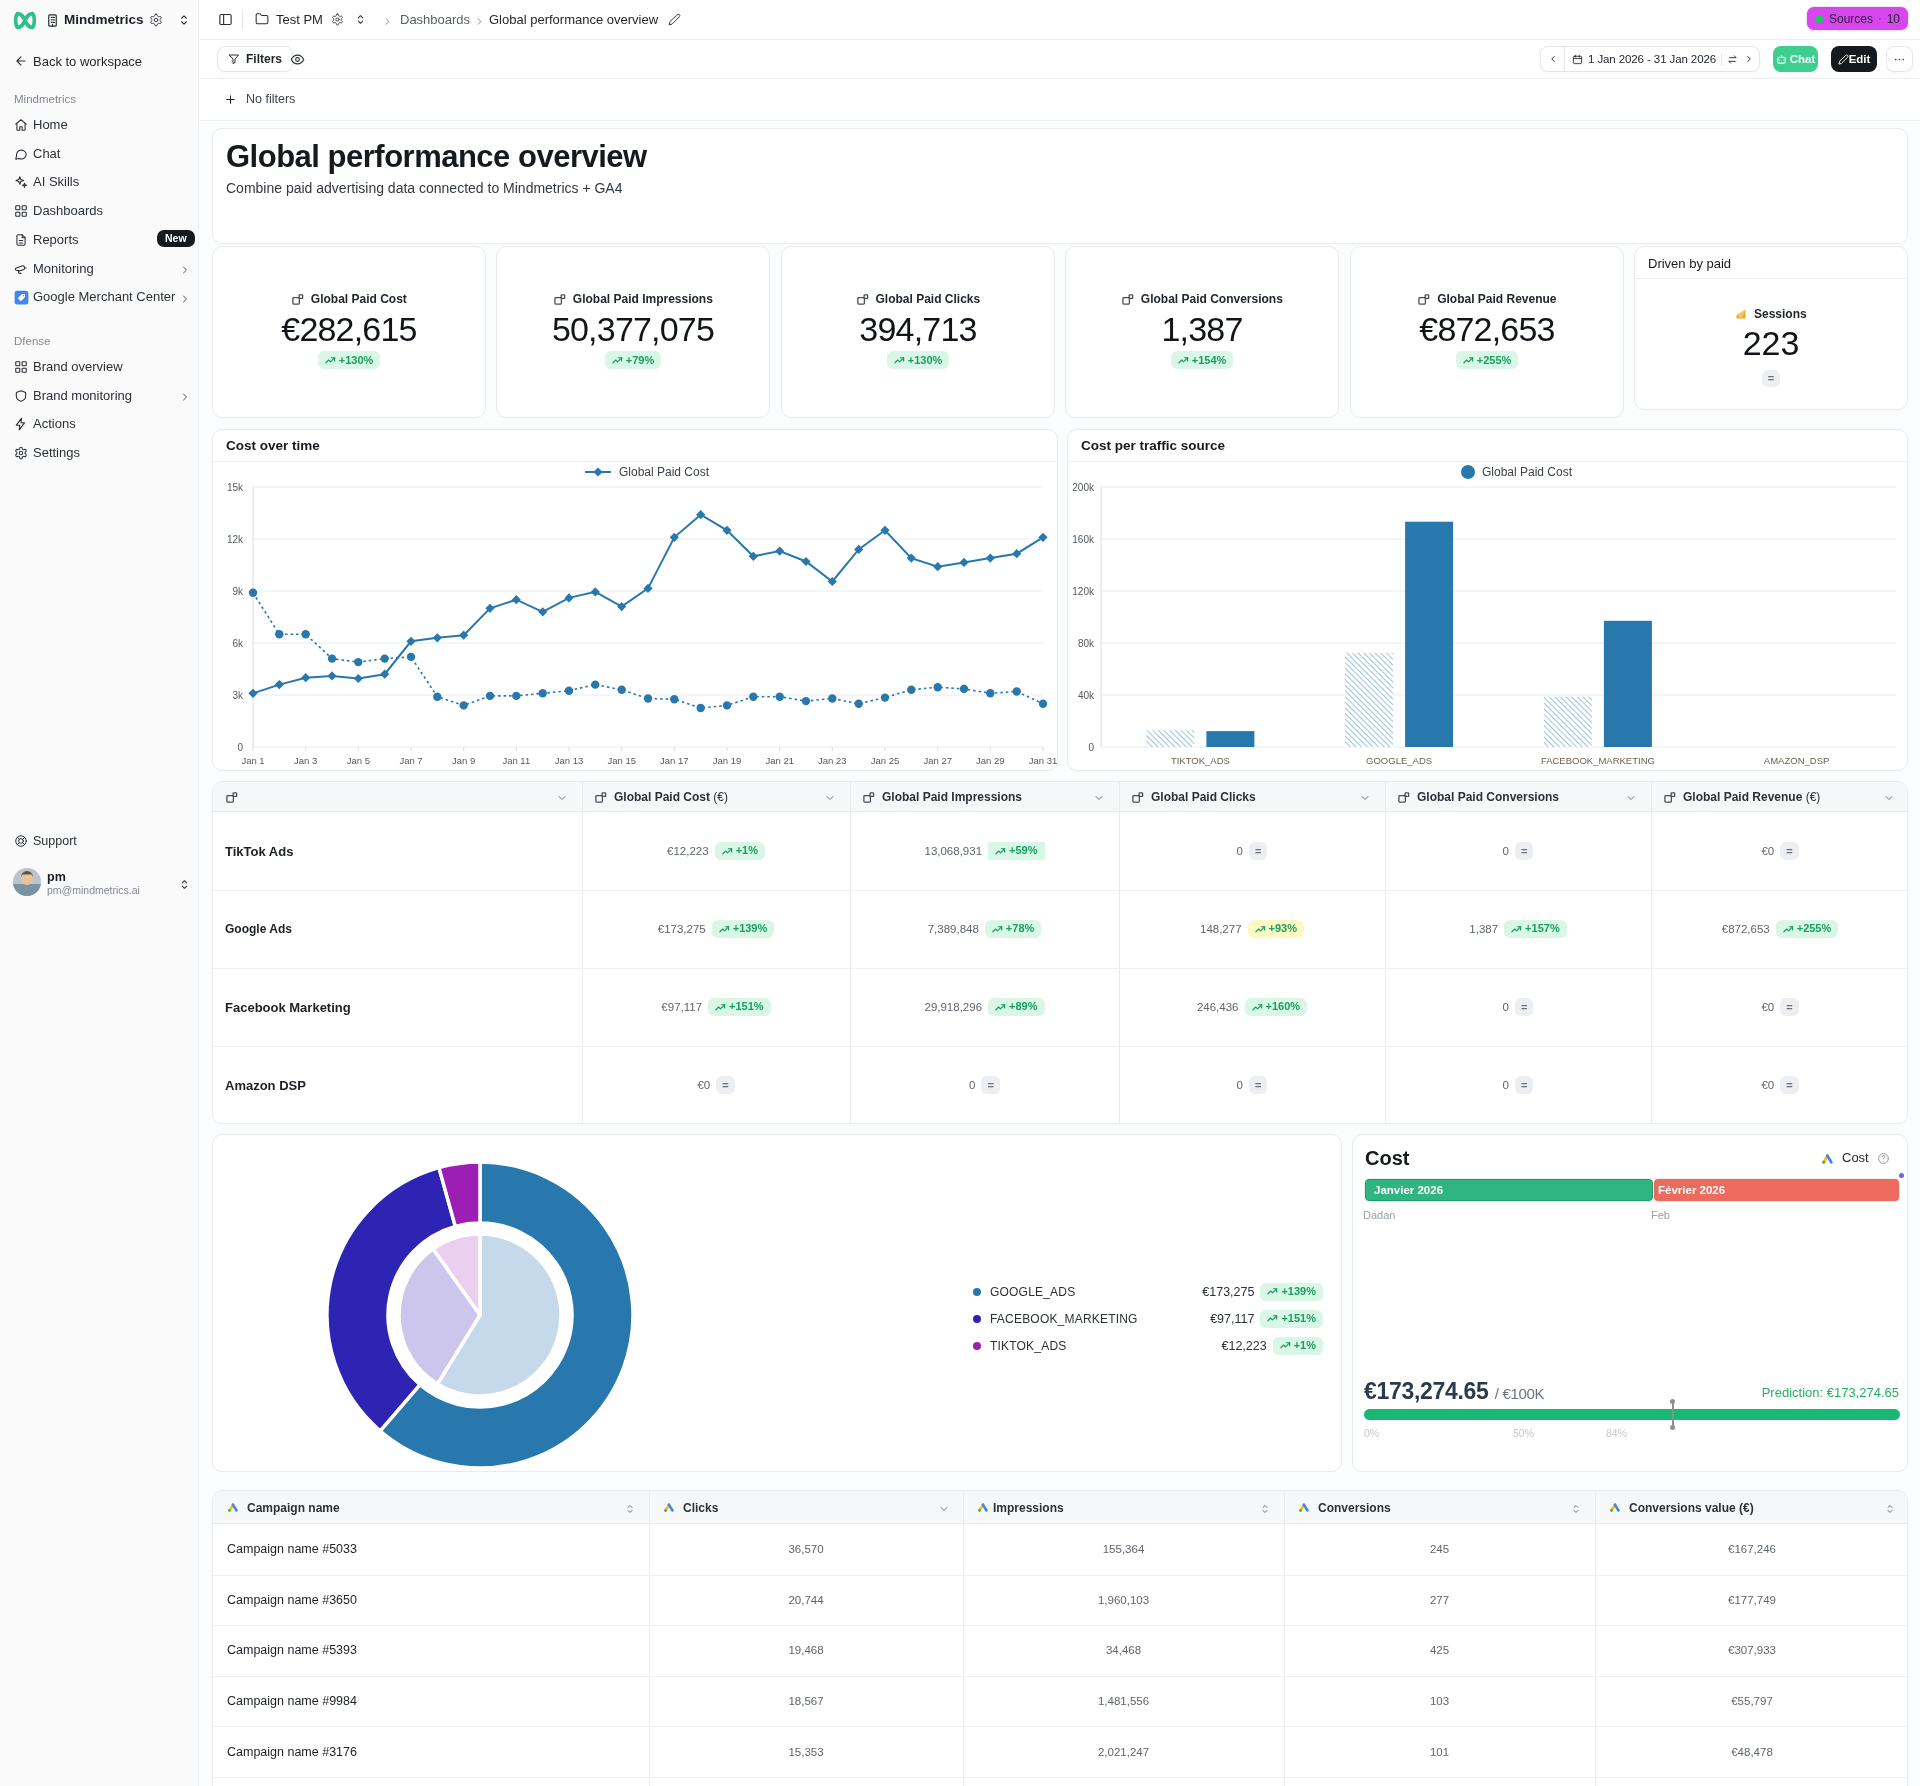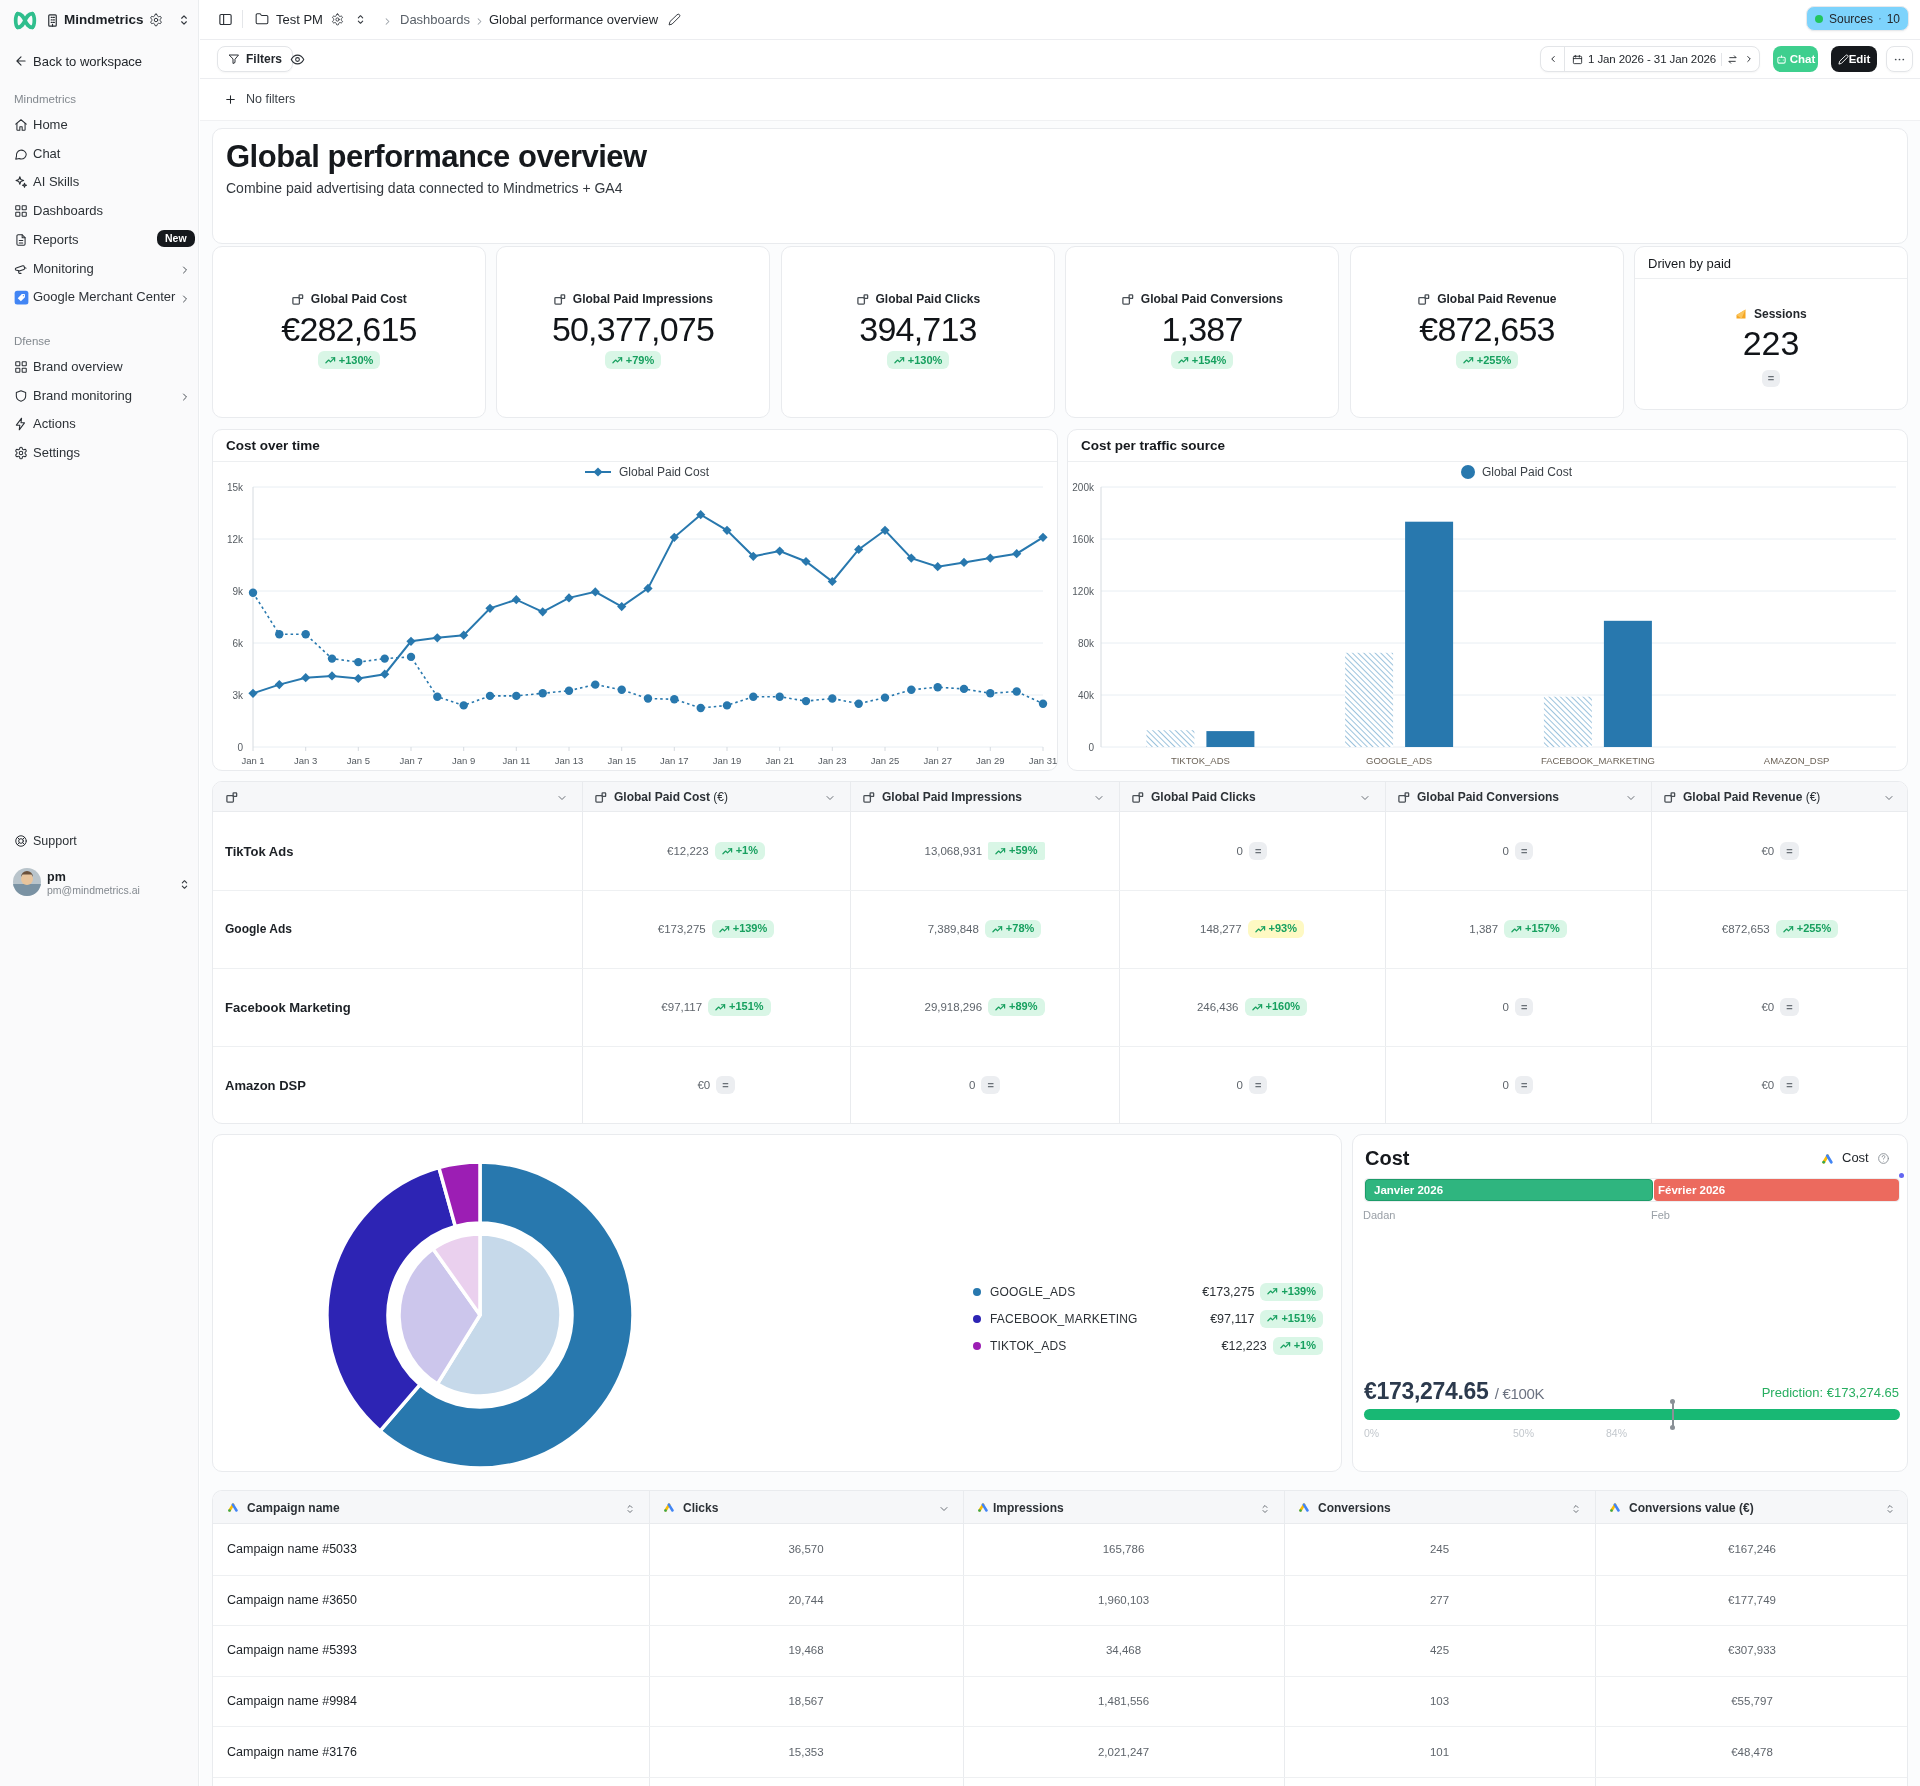--- a/index.html
+++ b/index.html
@@ -140,21 +140,21 @@
         <path d="M9 6l6 6-6 6"></path>
       </svg></div>
 <div class="ab" style="left:200px;top:12px;font-size:13px;color:#5a6169">Dashboards</div>
 <div class="ab" style="left:274px;top:13px"><svg width="11" height="11" viewBox="0 0 24 24" fill="none" stroke="#9aa0a7" stroke-width="2.2" stroke-linecap="round" stroke-linejoin="round" style="">
         <path d="M9 6l6 6-6 6"></path>
       </svg></div>
 <div class="ab" style="left:289px;top:12px;font-size:13px;font-weight:500;color:#23272c">Global performance overview</div>
 <div class="ab" style="left:468px;top:12px"><svg width="13" height="13" viewBox="0 0 24 24" fill="none" stroke="#33383e" stroke-width="1.8" stroke-linecap="round" stroke-linejoin="round" style="">
         <path d="M17 3a2.8 2.8 0 1 1 4 4L7.5 20.5 2 22l1.5-5.5Z"></path>
       </svg></div>
-<div class="ab" style="left:1606px;top:6px;width:103px;height:25px;border:1px solid #e7e9ec;border-radius:8px;background:#7dd3fc;display:flex;align-items:center;gap:6px;padding:0 8px;box-shadow:0 1px 2px rgba(0,0,0,.04)">
+<div class="ab" style="left:1606px;top:6px;width:103px;height:25px;border:1px solid #e7e9ec;border-radius:8px;background:#d946ef;display:flex;align-items:center;gap:6px;padding:0 8px;box-shadow:0 1px 2px rgba(0,0,0,.04)">
       <span style="width:8px;height:8px;border-radius:50%;background:#22c55e;display:inline-block;flex:none"></span>
       <span style="font-size:12px;font-weight:500;color:#23272c">Sources</span>
       <svg width="12" height="12" viewBox="0 0 24 24" fill="none" stroke="#33383e" stroke-width="1.7" stroke-linecap="round" stroke-linejoin="round" style="">
         <ellipse cx="12" cy="5.5" rx="8" ry="3"></ellipse>
         <path d="M4 5.5V12c0 1.7 3.6 3 8 3s8-1.3 8-3V5.5"></path>
         <path d="M4 12v6.5c0 1.7 3.6 3 8 3s8-1.3 8-3V12"></path>
       </svg>
       <span style="font-size:12px;font-weight:500;color:#23272c">10</span>
     </div>
 </div>
@@ -763,21 +763,21 @@
       </svg>
       <span style="font-size:12px;font-weight:700;color:#2c3136">Conversions value (€)</span>
     </div>
 <div class="ab" style="left:1671px;top:10px"><svg width="12" height="12" viewBox="0 0 24 24" fill="none" stroke="#6b7077" stroke-width="2.0" stroke-linecap="round" stroke-linejoin="round" style="">
         <path d="M8 9l4-4 4 4"></path>
         <path d="M8 15l4 4 4-4"></path>
       </svg></div>
 <div class="ab" style="left:0;top:83.6px;width:1696px;height:1px;background:#eef0f2"></div>
 <div class="ab" style="left:14px;top:33px;height:50.6px;display:flex;align-items:center;font-size:12.5px;font-weight:500;color:#1c2025">Campaign name #5033</div>
 <div class="ab" style="left:436px;top:33px;width:314px;height:50.6px;display:flex;align-items:center;justify-content:center;font-size:11.5px;color:#5f656c">36,570</div>
-<div class="ab" style="left:750px;top:33px;width:321px;height:50.6px;display:flex;align-items:center;justify-content:center;font-size:11.5px;color:#5f656c">165,786</div>
+<div class="ab" style="left:750px;top:33px;width:321px;height:50.6px;display:flex;align-items:center;justify-content:center;font-size:11.5px;color:#5f656c">155,364</div>
 <div class="ab" style="left:1071px;top:33px;width:311px;height:50.6px;display:flex;align-items:center;justify-content:center;font-size:11.5px;color:#5f656c">245</div>
 <div class="ab" style="left:1382px;top:33px;width:314px;height:50.6px;display:flex;align-items:center;justify-content:center;font-size:11.5px;color:#5f656c">€167,246</div>
 <div class="ab" style="left:0;top:134.2px;width:1696px;height:1px;background:#eef0f2"></div>
 <div class="ab" style="left:14px;top:83.6px;height:50.6px;display:flex;align-items:center;font-size:12.5px;font-weight:500;color:#1c2025">Campaign name #3650</div>
 <div class="ab" style="left:436px;top:83.6px;width:314px;height:50.6px;display:flex;align-items:center;justify-content:center;font-size:11.5px;color:#5f656c">20,744</div>
 <div class="ab" style="left:750px;top:83.6px;width:321px;height:50.6px;display:flex;align-items:center;justify-content:center;font-size:11.5px;color:#5f656c">1,960,103</div>
 <div class="ab" style="left:1071px;top:83.6px;width:311px;height:50.6px;display:flex;align-items:center;justify-content:center;font-size:11.5px;color:#5f656c">277</div>
 <div class="ab" style="left:1382px;top:83.6px;width:314px;height:50.6px;display:flex;align-items:center;justify-content:center;font-size:11.5px;color:#5f656c">€177,749</div>
 <div class="ab" style="left:0;top:184.8px;width:1696px;height:1px;background:#eef0f2"></div>
 <div class="ab" style="left:14px;top:134.2px;height:50.6px;display:flex;align-items:center;font-size:12.5px;font-weight:500;color:#1c2025">Campaign name #5393</div>

